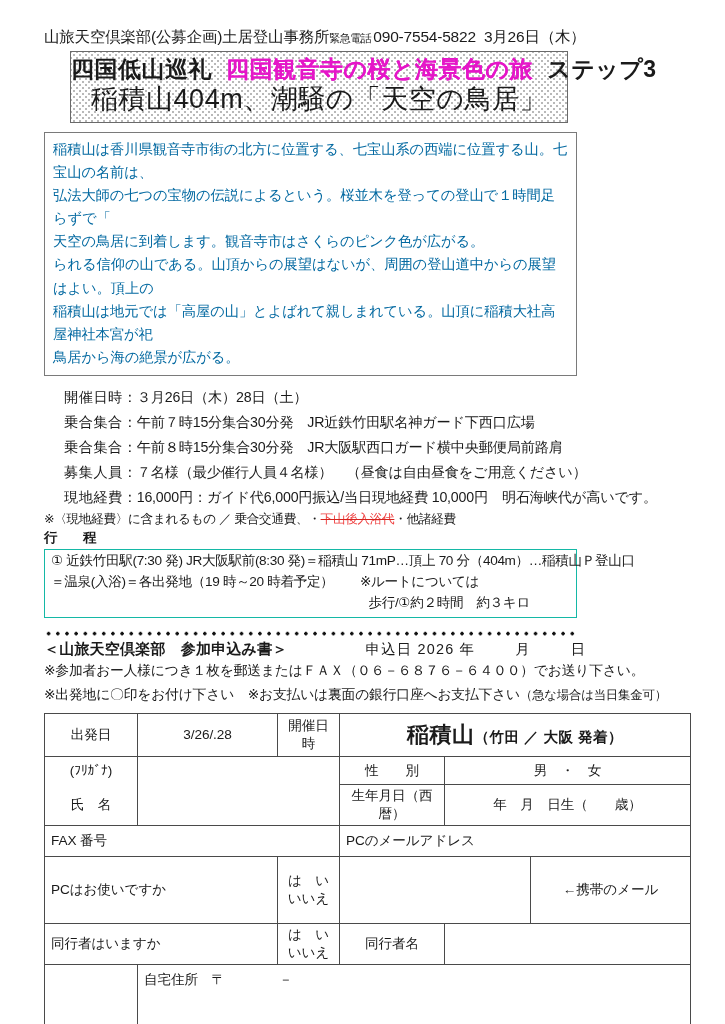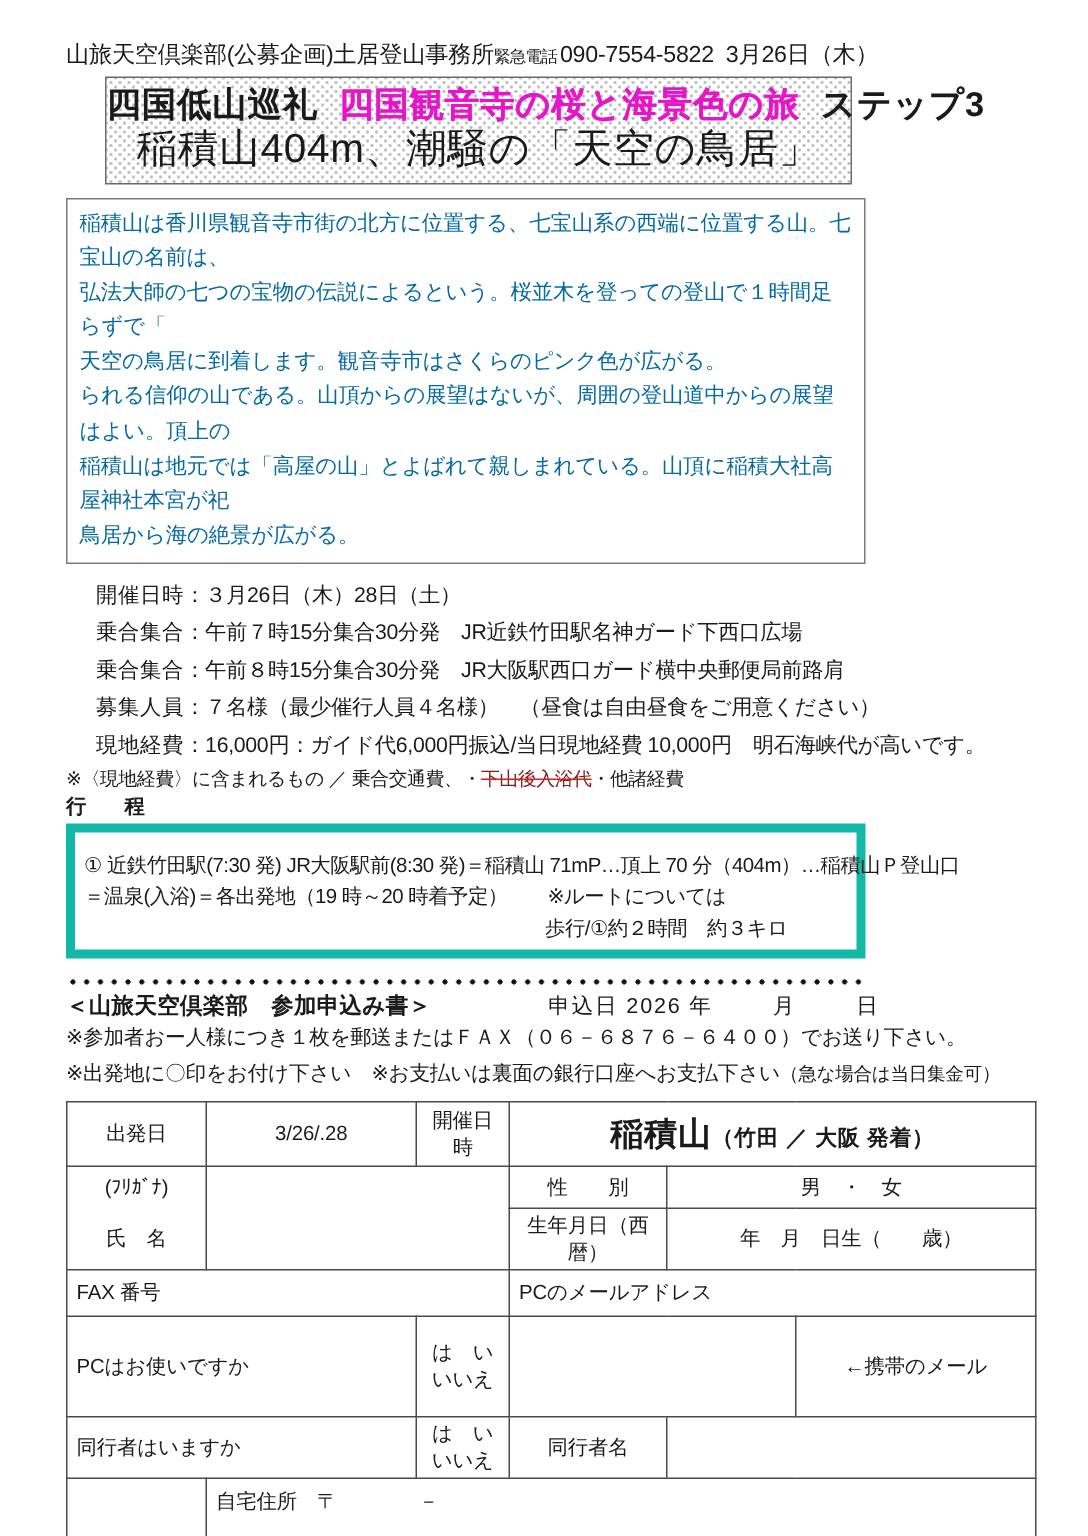--- a/index.html
+++ b/index.html
@@ -100,37 +100,37 @@
     letter-spacing: 0.5px;
     padding-left: 20px;
   }
   .note-row {
     font-size: 12.6px;
     letter-spacing: -0.3px;
     white-space: nowrap;
     margin-top: 1px;
   }
   .note-row .strike-red {
-    color: #7f1d1d;
+    color: #ef4444;
     text-decoration: line-through;
     text-decoration-color: #d4231d;
     font-family: Liberation Mono, monospace;
   }
   .koutei-label {
     font-weight: bold;
     font-size: 13.5px;
     letter-spacing: 6px;
     margin-top: 1px;
     margin-bottom: 2px;
   }
 
   
   .itin-box {
-    border: 6px solid #14b8a6;
-    padding: 11px 6px 4px 6px;
+    border: 1px solid #14b8a6;
+    padding: 0 6px 4px 6px;
     font-size: 13.6px;
     line-height: 1.55;
     letter-spacing: -0.35px;
     white-space: nowrap;
   }
   .itin-right { text-align: right; padding-right: 40px; }
 
   
   .dot-divider {
     height: 12px;

